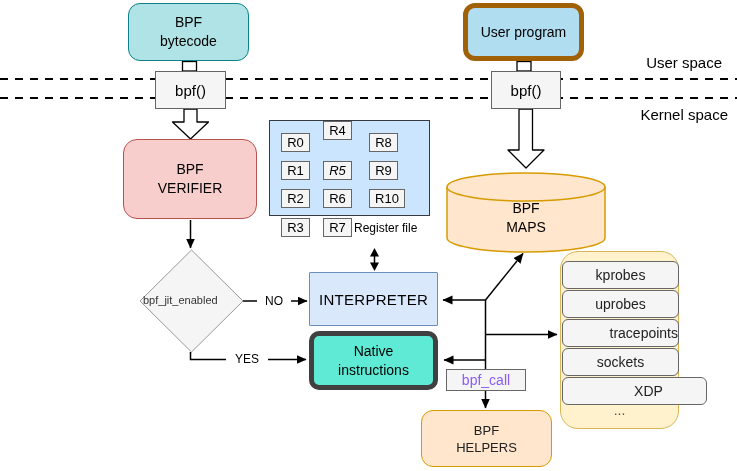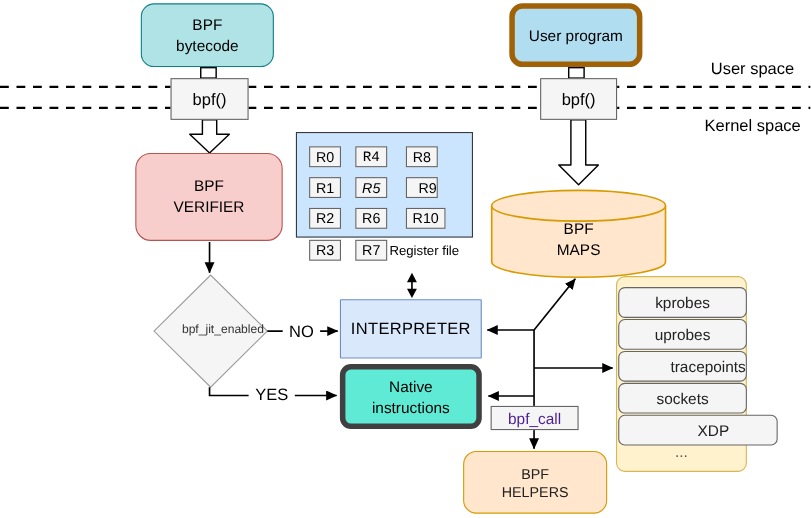--- a/index.html
+++ b/index.html
@@ -23,30 +23,30 @@
   .space-label.user{left:632px; top:54px; width:90px;}
   .space-label.kernel{left:626px; top:106px; width:102px;}
   .node-verifier{left:123px; top:139px; width:134px; height:80px; background:#f8cecc; border:1px solid #b85450; border-radius:14px;}
   .regfile{left:269px; top:120px; width:161px; height:96px; background:#cce5ff; border:1px solid #36393d; z-index:2; position:absolute; box-sizing:border-box;}
   .reg{
     position:absolute; box-sizing:border-box; width:29px; height:19px;
     background:#f5f5f5; border:1px solid #666; font-size:13px; line-height:17px; text-align:center;
   }
   .reg-caption{position:absolute; left:84px; top:100px; width:74px; font-size:12px; text-align:left;}
   .maps-text{left:447px; top:199px; width:158px; z-index:2; position:absolute; text-align:center; font-size:14px; line-height:19px;}
-  .diamond-label{position:absolute; left:143px; top:294px; width:97px; z-index:2; text-align:right; font-size:11px; color:#333;}
+  .diamond-label{position:absolute; left:143px; top:294px; width:97px; z-index:2; text-align:left; font-size:11px; color:#333;}
   .node-interpreter{left:309px; top:272px; width:129px; height:54px; background:#dae8fc; border:1px solid #6c8ebf; border-radius:1px; font-size:15px; letter-spacing:.3px;}
   .node-native{left:309px; top:331px; width:129px; height:59px; background:#5eead4; border:5px solid #404040; border-radius:10px;text-align:right;}
-  .edge-label{position:absolute; z-index:3; background:#fff; font-size:15px; text-align:center; line-height:17px;}
+  .edge-label{position:absolute; z-index:3; background:#fff; font-size:12px; text-align:center; line-height:17px;}
   .edge-label.no{left:257px; top:293px; width:34px;}
   .edge-label.yes{left:226px; top:351px; width:42px;}
-  .node-bpfcall{left:446px; top:369px; width:80px; height:22px; background:#f5f5f5; border:1px solid #666; color:#4c1d95; font-size:14px; z-index:3;}
+  .node-bpfcall{left:446px; top:369px; width:80px; height:22px; background:#f5f5f5; border:1px solid #666; color:#8b5cf6; font-size:14px; z-index:3;}
   .node-helpers{left:421px; top:410px; width:131px; height:57px; background:#ffe6cc; border:1px solid #d79b00; border-radius:12px; font-size:13px; line-height:17px; color:#222;}
   .hooks{position:absolute; left:560px; top:251px; width:119px; height:178px; box-sizing:border-box;
-    background:#fff2cc; border:1px solid #d6b656; border-radius:8px; z-index:2;}
+    background:#fff2cc; border:1px solid #d6b656; border-radius:18px; z-index:2;}
   .hook-item{
     position:absolute; left:1px; width:115px; height:26px; box-sizing:content-box;
     background:#f5f5f5; border:1px solid #666; border-radius:6px;
     font-size:14px; line-height:26px; text-align:center; color:#222;
   }
   .hook-more{position:absolute; left:0; top:150px; width:117px; text-align:center; font-size:14px; color:#555;}
 </style>
 </head>
 <body>
 
@@ -117,26 +117,26 @@
   <div class="box node-verifier">
     <div>BPF</div>
     <div>VERIFIER</div>
   </div>
 
   <div class="regfile">
     <span class="reg" style="left:11px; top:12px;">R0</span>
     <span class="reg" style="left:11px; top:40px;">R1</span>
     <span class="reg" style="left:11px; top:68px;">R2</span>
     <span class="reg" style="left:11px; top:97px;text-align:center;">R3</span>
-    <span class="reg" style="left:53px; top:12px;font-family:Liberation Mono, monospace;">R4</span>
+    <span class="reg" style="left:53px; top:0;">R4</span>
     <span class="reg" style="left:53px; top:40px;font-style:italic;">R5</span>
     <span class="reg" style="left:53px; top:68px;">R6</span>
     <span class="reg" style="left:53px; top:97px;">R7</span>
     <span class="reg" style="left:99px; top:12px;">R8</span>
-    <span class="reg" style="left:99px; top:40px;text-align:right;">R9</span>
+    <span class="reg" style="left:99px; top:40px;">R9</span>
     <span class="reg" style="left:99px; top:68px; width:36px;">R10</span>
     <span class="reg-caption">Register file</span>
   </div>
 
   <div class="maps-text">
     <div>BPF</div>
     <div>MAPS</div>
   </div>
 
   <div class="diamond-label">bpf_jit_enabled</div>

